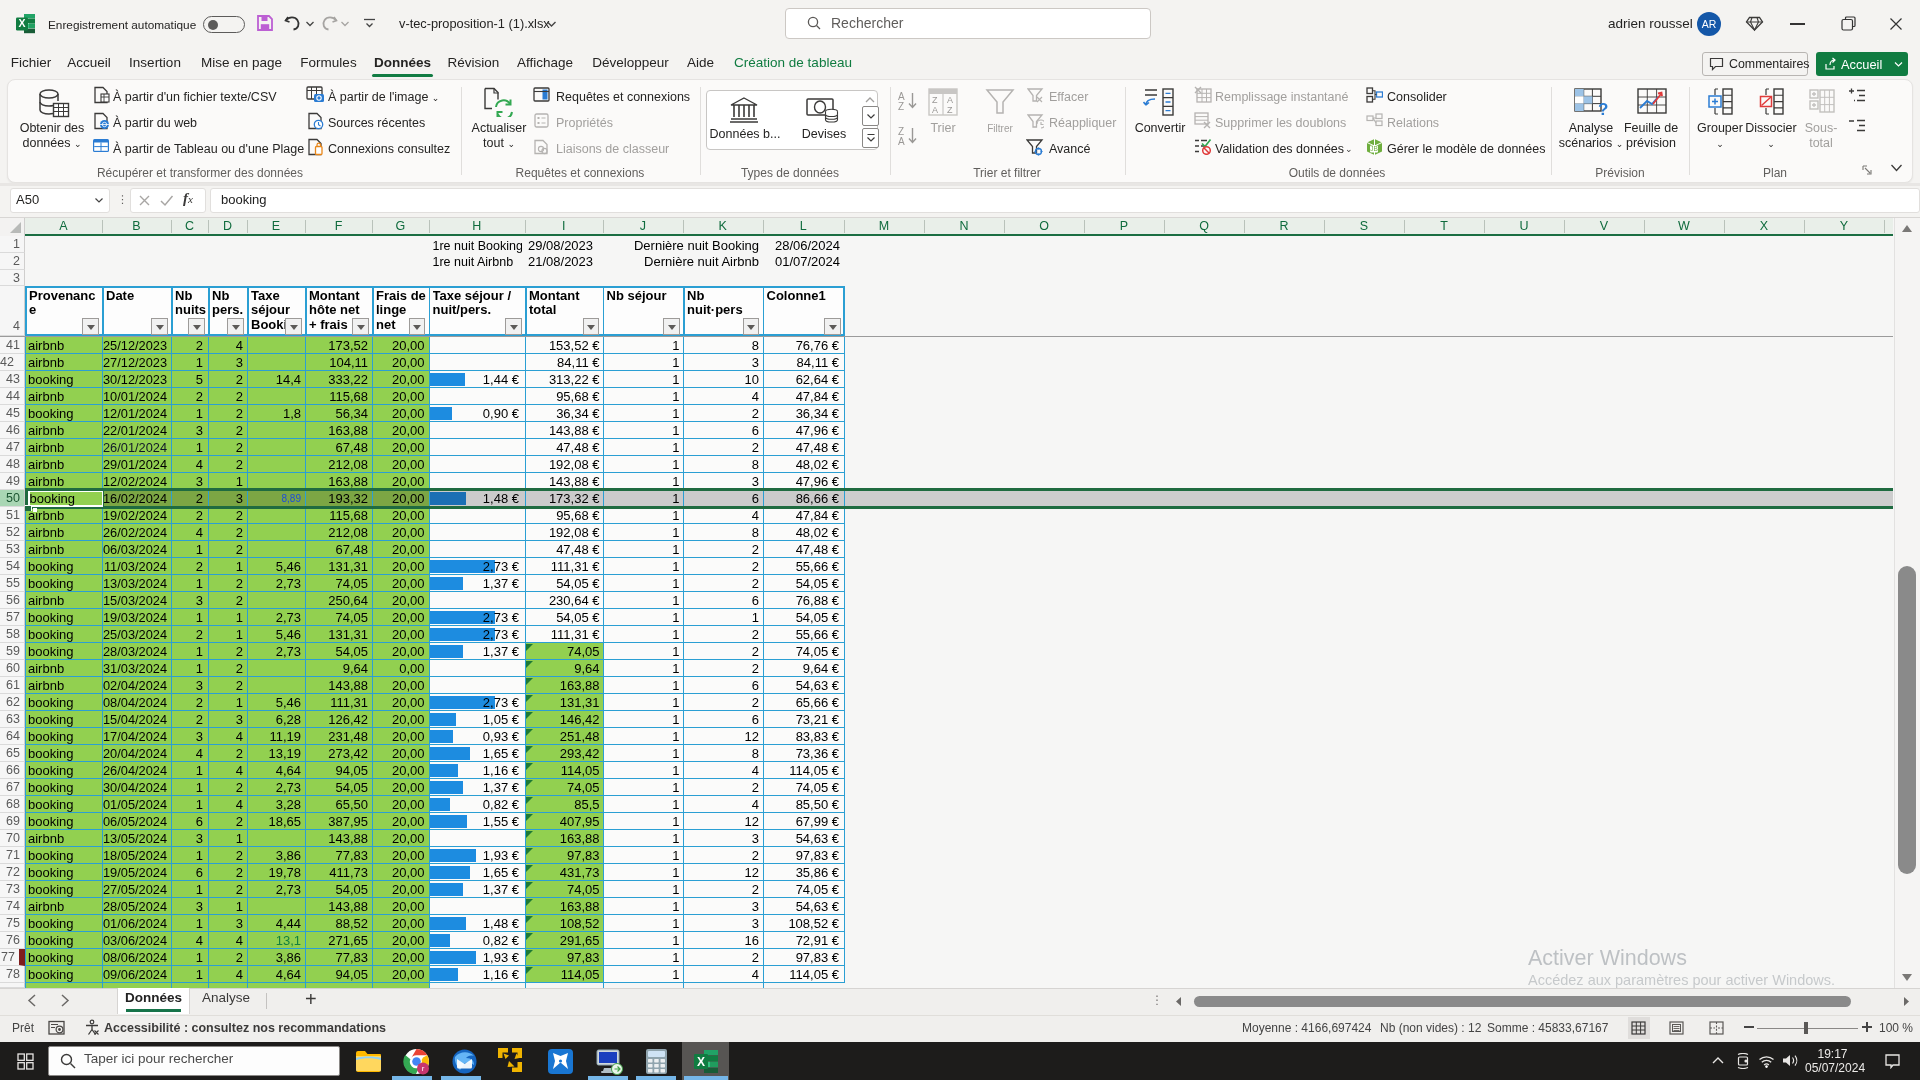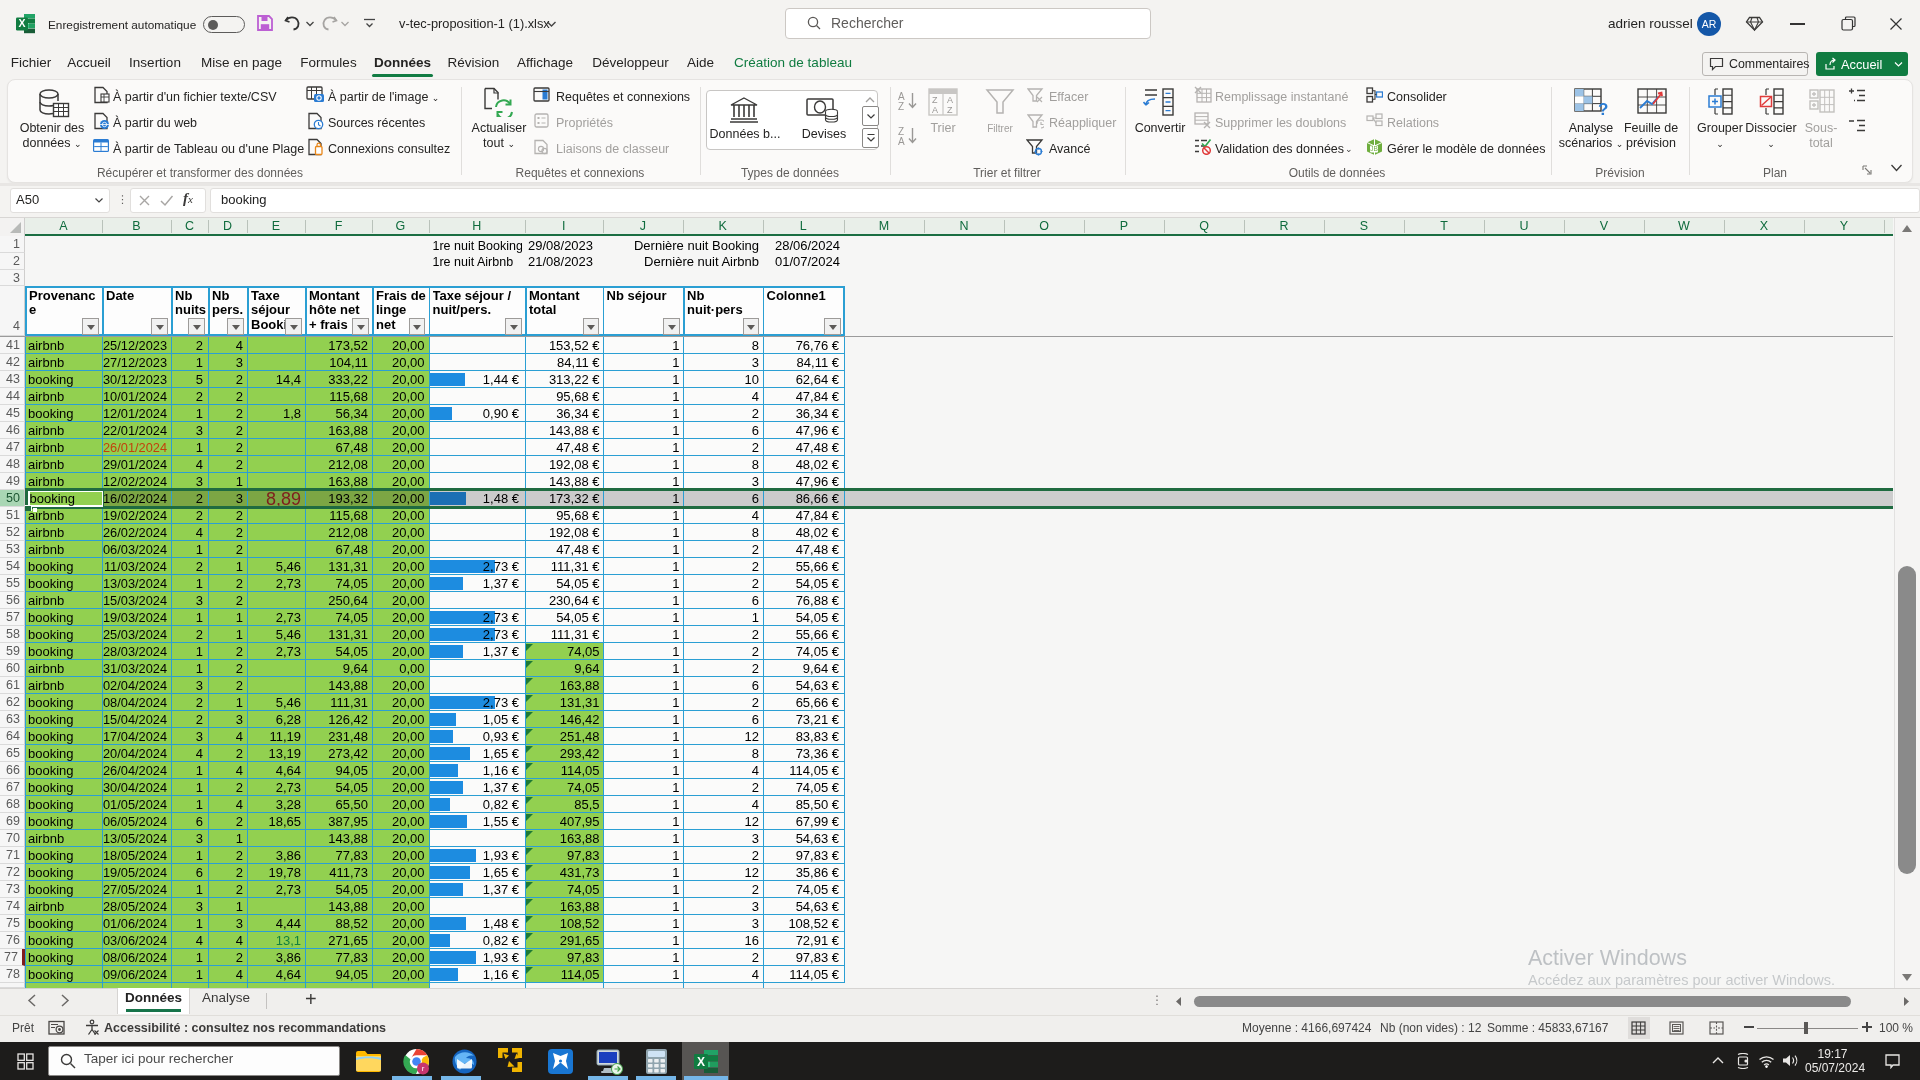--- a/index.html
+++ b/index.html
@@ -521,21 +521,21 @@
 <div class="a" style="left:824px;top:318px;width:16.5px;height:16.5px;background:#f1f1f1;border:1px solid #9d9b99"></div>
 <svg class="a sv" style="left:828.5px;top:324.5px" width="8" height="5" viewBox="0 0 8 5">
     <path d="M0 0h8L4 5z" fill="#5c5a58"></path>
   </svg>
 <div class="a" style="left:0;top:335.5px;width:1893px;height:1.5px;background:#9b9b9b"></div>
 <div class="a" style="left:0;top:236px;width:25px;height:16.5px;background:#f6f6f6;border-right:1px solid #cfcecd;border-bottom:1px solid #dadada;color:#5a5a5a;font-size:12.5px;text-align:right;padding-right:4px;line-height:16.5px">1</div>
 <div class="a" style="left:0;top:252.5px;width:25px;height:17px;background:#f6f6f6;border-right:1px solid #cfcecd;border-bottom:1px solid #dadada;color:#5a5a5a;font-size:12.5px;text-align:right;padding-right:4px;line-height:17px">2</div>
 <div class="a" style="left:0;top:269.5px;width:25px;height:16.5px;background:#f6f6f6;border-right:1px solid #cfcecd;border-bottom:1px solid #dadada;color:#5a5a5a;font-size:12.5px;text-align:right;padding-right:4px;line-height:16.5px">3</div>
 <div class="a" style="left:0;top:286px;width:25px;height:49.5px;background:#f6f6f6;border-right:1px solid #cfcecd;border-bottom:1px solid #dadada;color:#5a5a5a;font-size:12.5px;text-align:right;padding-right:4px;line-height:80px">4</div>
 <div class="a" style="left:0;top:337px;width:25px;height:17px;background:#f6f6f6;border-right:1px solid #cfcecd;border-bottom:1px solid #dadada;color:#5a5a5a;font-size:12.5px;text-align:right;padding-right:4px;line-height:17px">41</div>
-<div class="a" style="left:0;top:354px;width:25px;height:17px;background:#f6f6f6;border-right:1px solid #cfcecd;border-bottom:1px solid #dadada;color:#5a5a5a;font-size:12.5px;text-align:right;padding-right:4px;line-height:17px">42</div>
+<div class="a" style="left:0;top:354px;width:25px;height:17px;background:#f6f6f6;border-right:1px solid #cfcecd;border-bottom:1px solid #dadada;color:#5a5a5a;font-size:12.5px;text-align:left;padding-right:4px;line-height:17px">42</div>
 <div class="a" style="left:0;top:371px;width:25px;height:17px;background:#f6f6f6;border-right:1px solid #cfcecd;border-bottom:1px solid #dadada;color:#5a5a5a;font-size:12.5px;text-align:right;padding-right:4px;line-height:17px">43</div>
 <div class="a" style="left:0;top:388px;width:25px;height:17px;background:#f6f6f6;border-right:1px solid #cfcecd;border-bottom:1px solid #dadada;color:#5a5a5a;font-size:12.5px;text-align:right;padding-right:4px;line-height:17px">44</div>
 <div class="a" style="left:0;top:405px;width:25px;height:17px;background:#f6f6f6;border-right:1px solid #cfcecd;border-bottom:1px solid #dadada;color:#5a5a5a;font-size:12.5px;text-align:right;padding-right:4px;line-height:17px">45</div>
 <div class="a" style="left:0;top:422px;width:25px;height:17px;background:#f6f6f6;border-right:1px solid #cfcecd;border-bottom:1px solid #dadada;color:#5a5a5a;font-size:12.5px;text-align:right;padding-right:4px;line-height:17px">46</div>
 <div class="a" style="left:0;top:439px;width:25px;height:17px;background:#f6f6f6;border-right:1px solid #cfcecd;border-bottom:1px solid #dadada;color:#5a5a5a;font-size:12.5px;text-align:right;padding-right:4px;line-height:17px">47</div>
 <div class="a" style="left:0;top:456px;width:25px;height:17px;background:#f6f6f6;border-right:1px solid #cfcecd;border-bottom:1px solid #dadada;color:#5a5a5a;font-size:12.5px;text-align:right;padding-right:4px;line-height:17px">48</div>
 <div class="a" style="left:0;top:473px;width:25px;height:17px;background:#f6f6f6;border-right:1px solid #cfcecd;border-bottom:1px solid #dadada;color:#5a5a5a;font-size:12.5px;text-align:right;padding-right:4px;line-height:17px">49</div>
 <div class="a" style="left:0;top:490px;width:25px;height:17px;background:#a9d6b4;border-right:1px solid #cfcecd;border-bottom:1px solid #dadada;color:#1c5632;font-size:12.5px;text-align:right;padding-right:4px;line-height:17px">50</div>
 <div class="a" style="left:0;top:507px;width:25px;height:17px;background:#f6f6f6;border-right:1px solid #cfcecd;border-bottom:1px solid #dadada;color:#5a5a5a;font-size:12.5px;text-align:right;padding-right:4px;line-height:17px">51</div>
 <div class="a" style="left:0;top:524px;width:25px;height:17px;background:#f6f6f6;border-right:1px solid #cfcecd;border-bottom:1px solid #dadada;color:#5a5a5a;font-size:12.5px;text-align:right;padding-right:4px;line-height:17px">52</div>
@@ -556,21 +556,21 @@
 <div class="a" style="left:0;top:779px;width:25px;height:17px;background:#f6f6f6;border-right:1px solid #cfcecd;border-bottom:1px solid #dadada;color:#5a5a5a;font-size:12.5px;text-align:right;padding-right:4px;line-height:17px">67</div>
 <div class="a" style="left:0;top:796px;width:25px;height:17px;background:#f6f6f6;border-right:1px solid #cfcecd;border-bottom:1px solid #dadada;color:#5a5a5a;font-size:12.5px;text-align:right;padding-right:4px;line-height:17px">68</div>
 <div class="a" style="left:0;top:813px;width:25px;height:17px;background:#f6f6f6;border-right:1px solid #cfcecd;border-bottom:1px solid #dadada;color:#5a5a5a;font-size:12.5px;text-align:right;padding-right:4px;line-height:17px">69</div>
 <div class="a" style="left:0;top:830px;width:25px;height:17px;background:#f6f6f6;border-right:1px solid #cfcecd;border-bottom:1px solid #dadada;color:#5a5a5a;font-size:12.5px;text-align:right;padding-right:4px;line-height:17px">70</div>
 <div class="a" style="left:0;top:847px;width:25px;height:17px;background:#f6f6f6;border-right:1px solid #cfcecd;border-bottom:1px solid #dadada;color:#5a5a5a;font-size:12.5px;text-align:right;padding-right:4px;line-height:17px">71</div>
 <div class="a" style="left:0;top:864px;width:25px;height:17px;background:#f6f6f6;border-right:1px solid #cfcecd;border-bottom:1px solid #dadada;color:#5a5a5a;font-size:12.5px;text-align:right;padding-right:4px;line-height:17px">72</div>
 <div class="a" style="left:0;top:881px;width:25px;height:17px;background:#f6f6f6;border-right:1px solid #cfcecd;border-bottom:1px solid #dadada;color:#5a5a5a;font-size:12.5px;text-align:right;padding-right:4px;line-height:17px">73</div>
 <div class="a" style="left:0;top:898px;width:25px;height:17px;background:#f6f6f6;border-right:1px solid #cfcecd;border-bottom:1px solid #dadada;color:#5a5a5a;font-size:12.5px;text-align:right;padding-right:4px;line-height:17px">74</div>
 <div class="a" style="left:0;top:915px;width:25px;height:17px;background:#f6f6f6;border-right:1px solid #cfcecd;border-bottom:1px solid #dadada;color:#5a5a5a;font-size:12.5px;text-align:right;padding-right:4px;line-height:17px">75</div>
 <div class="a" style="left:0;top:932px;width:25px;height:17px;background:#f6f6f6;border-right:1px solid #cfcecd;border-bottom:1px solid #dadada;color:#5a5a5a;font-size:12.5px;text-align:right;padding-right:4px;line-height:17px">76</div>
-<div class="a" style="left:0;top:949px;width:25px;height:17px;background:#f6f6f6;border-right:3px solid #7f1d1d;border-bottom:1px solid #dadada;color:#5a5a5a;font-size:12.5px;text-align:right;padding-right:4px;line-height:17px">77</div>
+<div class="a" style="left:0;top:949px;width:25px;height:17px;background:#f6f6f6;border-right:6px solid #7f1d1d;border-bottom:1px solid #dadada;color:#5a5a5a;font-size:12.5px;text-align:right;padding-right:4px;line-height:17px">77</div>
 <div class="a" style="left:0;top:966px;width:25px;height:17px;background:#f6f6f6;border-right:1px solid #cfcecd;border-bottom:1px solid #dadada;color:#5a5a5a;font-size:12.5px;text-align:right;padding-right:4px;line-height:17px">78</div>
 <div class="a" style="left:0;top:983px;width:25px;height:5px;background:#f6f6f6;border-right:1px solid #cfcecd;border-bottom:1px solid #dadada;color:#5a5a5a;font-size:12.5px;text-align:right;padding-right:4px;line-height:5px"></div>
 <div class="a" style="left:25px;top:337px;width:403.5px;height:17px;background:#92d050"></div>
 <div class="a" style="left:428.5px;top:337px;width:96.5px;height:17px;background:#fbfbfa"></div>
 <div class="a" style="left:525px;top:337px;width:77.5px;height:17px;background:#fbfbfa"></div>
 <div class="a" style="left:602.5px;top:337px;width:241.5px;height:17px;background:#fbfbfa"></div>
 <div class="a" style="left:25px;top:337px;width:1.4px;height:17px;background:#2b9fd3"></div>
 <div class="a" style="left:102px;top:337px;width:1.4px;height:17px;background:#2b9fd3"></div>
 <div class="a" style="left:171px;top:337px;width:1.4px;height:17px;background:#2b9fd3"></div>
 <div class="a" style="left:208px;top:337px;width:1.4px;height:17px;background:#2b9fd3"></div>
@@ -752,21 +752,21 @@
 <div class="a" style="left:305px;top:439px;width:1.4px;height:17px;background:#2b9fd3"></div>
 <div class="a" style="left:372px;top:439px;width:1.4px;height:17px;background:#2b9fd3"></div>
 <div class="a" style="left:428.5px;top:439px;width:1.4px;height:17px;background:#2b9fd3"></div>
 <div class="a" style="left:525px;top:439px;width:1.4px;height:17px;background:#2b9fd3"></div>
 <div class="a" style="left:602.5px;top:439px;width:1.4px;height:17px;background:#2b9fd3"></div>
 <div class="a" style="left:683px;top:439px;width:1.4px;height:17px;background:#2b9fd3"></div>
 <div class="a" style="left:762.5px;top:439px;width:1.4px;height:17px;background:#2b9fd3"></div>
 <div class="a" style="left:843.5px;top:439px;width:1.4px;height:17px;background:#2b9fd3"></div>
 <div class="a" style="left:25px;top:454.6px;width:819.5px;height:1.4px;background:#2b9fd3"></div>
 <div class="a" style="left:28px;top:439.5px;text-align:left;font-size:13px;color:#000;white-space:nowrap;line-height:16px">airbnb</div>
-<div class="a" style="left:103px;top:439.5px;width:64px;text-align:right;font-size:12.8px;color:#c2410c;white-space:nowrap;line-height:16px">26/01/2024</div>
+<div class="a" style="left:103px;top:439.5px;width:64px;text-align:right;font-size:12.8px;color:#0f172a;white-space:nowrap;line-height:16px">26/01/2024</div>
 <div class="a" style="left:172px;top:439.5px;width:31px;overflow:hidden;text-align:right;font-size:13px;color:#000;white-space:nowrap;line-height:16px">1</div>
 <div class="a" style="left:209px;top:439.5px;width:34px;overflow:hidden;text-align:right;font-size:13px;color:#000;white-space:nowrap;line-height:16px">2</div>
 <div class="a" style="left:307px;top:439.5px;width:61px;overflow:hidden;text-align:right;font-size:13px;color:#000;white-space:nowrap;line-height:16px">67,48</div>
 <div class="a" style="left:374px;top:439.5px;width:50.5px;overflow:hidden;text-align:right;font-size:13px;color:#000;white-space:nowrap;line-height:16px">20,00</div>
 <div class="a" style="left:527px;top:439.5px;width:72.5px;overflow:hidden;text-align:right;font-size:13px;color:#000;white-space:nowrap;line-height:16px">47,48 €</div>
 <div class="a" style="left:604.5px;top:439.5px;width:75px;overflow:hidden;text-align:right;font-size:13px;color:#000;white-space:nowrap;line-height:16px">1</div>
 <div class="a" style="left:685px;top:439.5px;width:74px;overflow:hidden;text-align:right;font-size:13px;color:#000;white-space:nowrap;line-height:16px">2</div>
 <div class="a" style="left:766px;top:439.5px;width:73px;overflow:hidden;text-align:right;font-size:13px;color:#000;white-space:nowrap;line-height:16px">47,48 €</div>
 <div class="a" style="left:25px;top:456px;width:403.5px;height:17px;background:#92d050"></div>
 <div class="a" style="left:428.5px;top:456px;width:96.5px;height:17px;background:#fbfbfa"></div>
@@ -841,21 +841,21 @@
 <div class="a" style="left:602.5px;top:490px;width:1.4px;height:17px;background:#2b9fd3"></div>
 <div class="a" style="left:683px;top:490px;width:1.4px;height:17px;background:#2b9fd3"></div>
 <div class="a" style="left:762.5px;top:490px;width:1.4px;height:17px;background:#2b9fd3"></div>
 <div class="a" style="left:843.5px;top:490px;width:1.4px;height:17px;background:#2b9fd3"></div>
 <div class="a" style="left:25px;top:505.6px;width:819.5px;height:1.4px;background:#2b9fd3"></div>
 <div class="a" style="left:429.5px;top:491.5px;width:36.132px;height:13.5px;background:#1b6fb4"></div>
 <div class="a" style="left:28px;top:490.5px;text-align:left;font-size:13px;color:#000;white-space:nowrap;line-height:16px">booking</div>
 <div class="a" style="left:103px;top:490.5px;width:64px;text-align:right;font-size:12.8px;color:#000;white-space:nowrap;line-height:16px">16/02/2024</div>
 <div class="a" style="left:172px;top:490.5px;width:31px;overflow:hidden;text-align:right;font-size:13px;color:#000;white-space:nowrap;line-height:16px">2</div>
 <div class="a" style="left:209px;top:490.5px;width:34px;overflow:hidden;text-align:right;font-size:13px;color:#000;white-space:nowrap;line-height:16px">3</div>
-<div class="a" style="left:249px;top:490.5px;width:52px;overflow:hidden;text-align:right;font-size:18px;color:#7f1d1d;white-space:nowrap;line-height:16px">8,89</div>
+<div class="a" style="left:249px;top:490.5px;width:52px;overflow:hidden;text-align:right;font-size:10px;color:#1d4ed8;white-space:nowrap;line-height:16px">8,89</div>
 <div class="a" style="left:307px;top:490.5px;width:61px;overflow:hidden;text-align:right;font-size:13px;color:#000;white-space:nowrap;line-height:16px">193,32</div>
 <div class="a" style="left:374px;top:490.5px;width:50.5px;overflow:hidden;text-align:right;font-size:13px;color:#000;white-space:nowrap;line-height:16px">20,00</div>
 <div class="a" style="left:430px;top:490.5px;width:89px;overflow:hidden;text-align:right;font-size:13px;color:#000;white-space:nowrap;line-height:16px">1,48 €</div>
 <div class="a" style="left:527px;top:490.5px;width:72.5px;overflow:hidden;text-align:right;font-size:13px;color:#000;white-space:nowrap;line-height:16px">173,32 €</div>
 <div class="a" style="left:604.5px;top:490.5px;width:75px;overflow:hidden;text-align:right;font-size:13px;color:#000;white-space:nowrap;line-height:16px">1</div>
 <div class="a" style="left:685px;top:490.5px;width:74px;overflow:hidden;text-align:right;font-size:13px;color:#000;white-space:nowrap;line-height:16px">6</div>
 <div class="a" style="left:766px;top:490.5px;width:73px;overflow:hidden;text-align:right;font-size:13px;color:#000;white-space:nowrap;line-height:16px">86,66 €</div>
 <div class="a" style="left:25px;top:507px;width:403.5px;height:17px;background:#92d050"></div>
 <div class="a" style="left:428.5px;top:507px;width:96.5px;height:17px;background:#fbfbfa"></div>
 <div class="a" style="left:525px;top:507px;width:77.5px;height:17px;background:#fbfbfa"></div>

